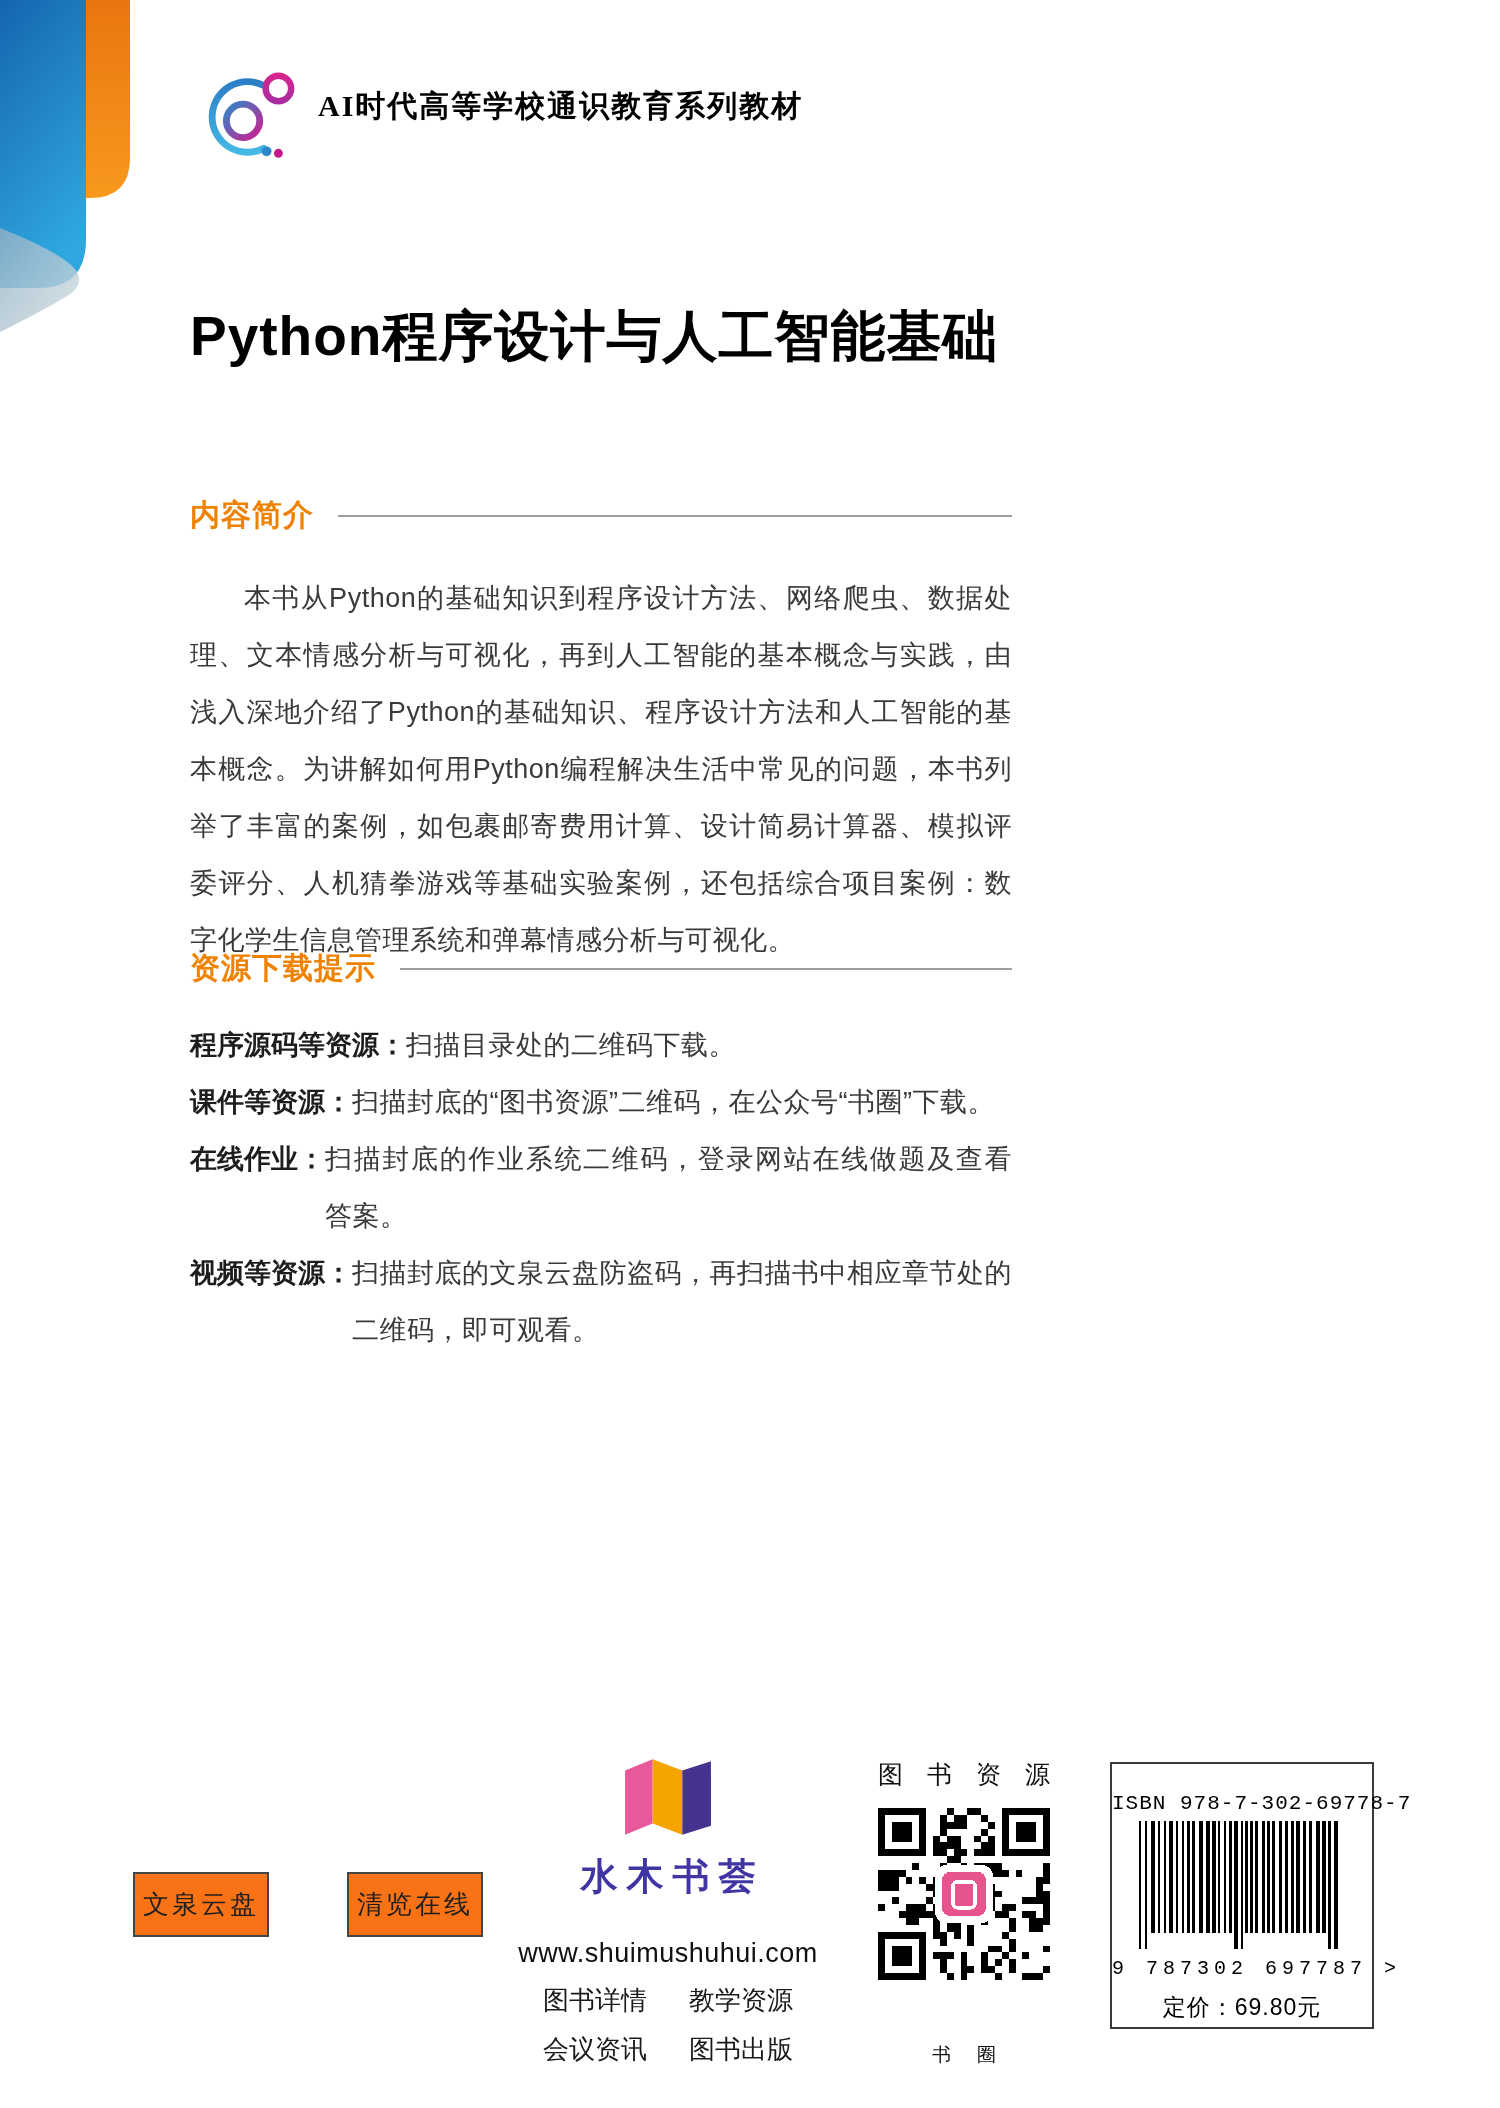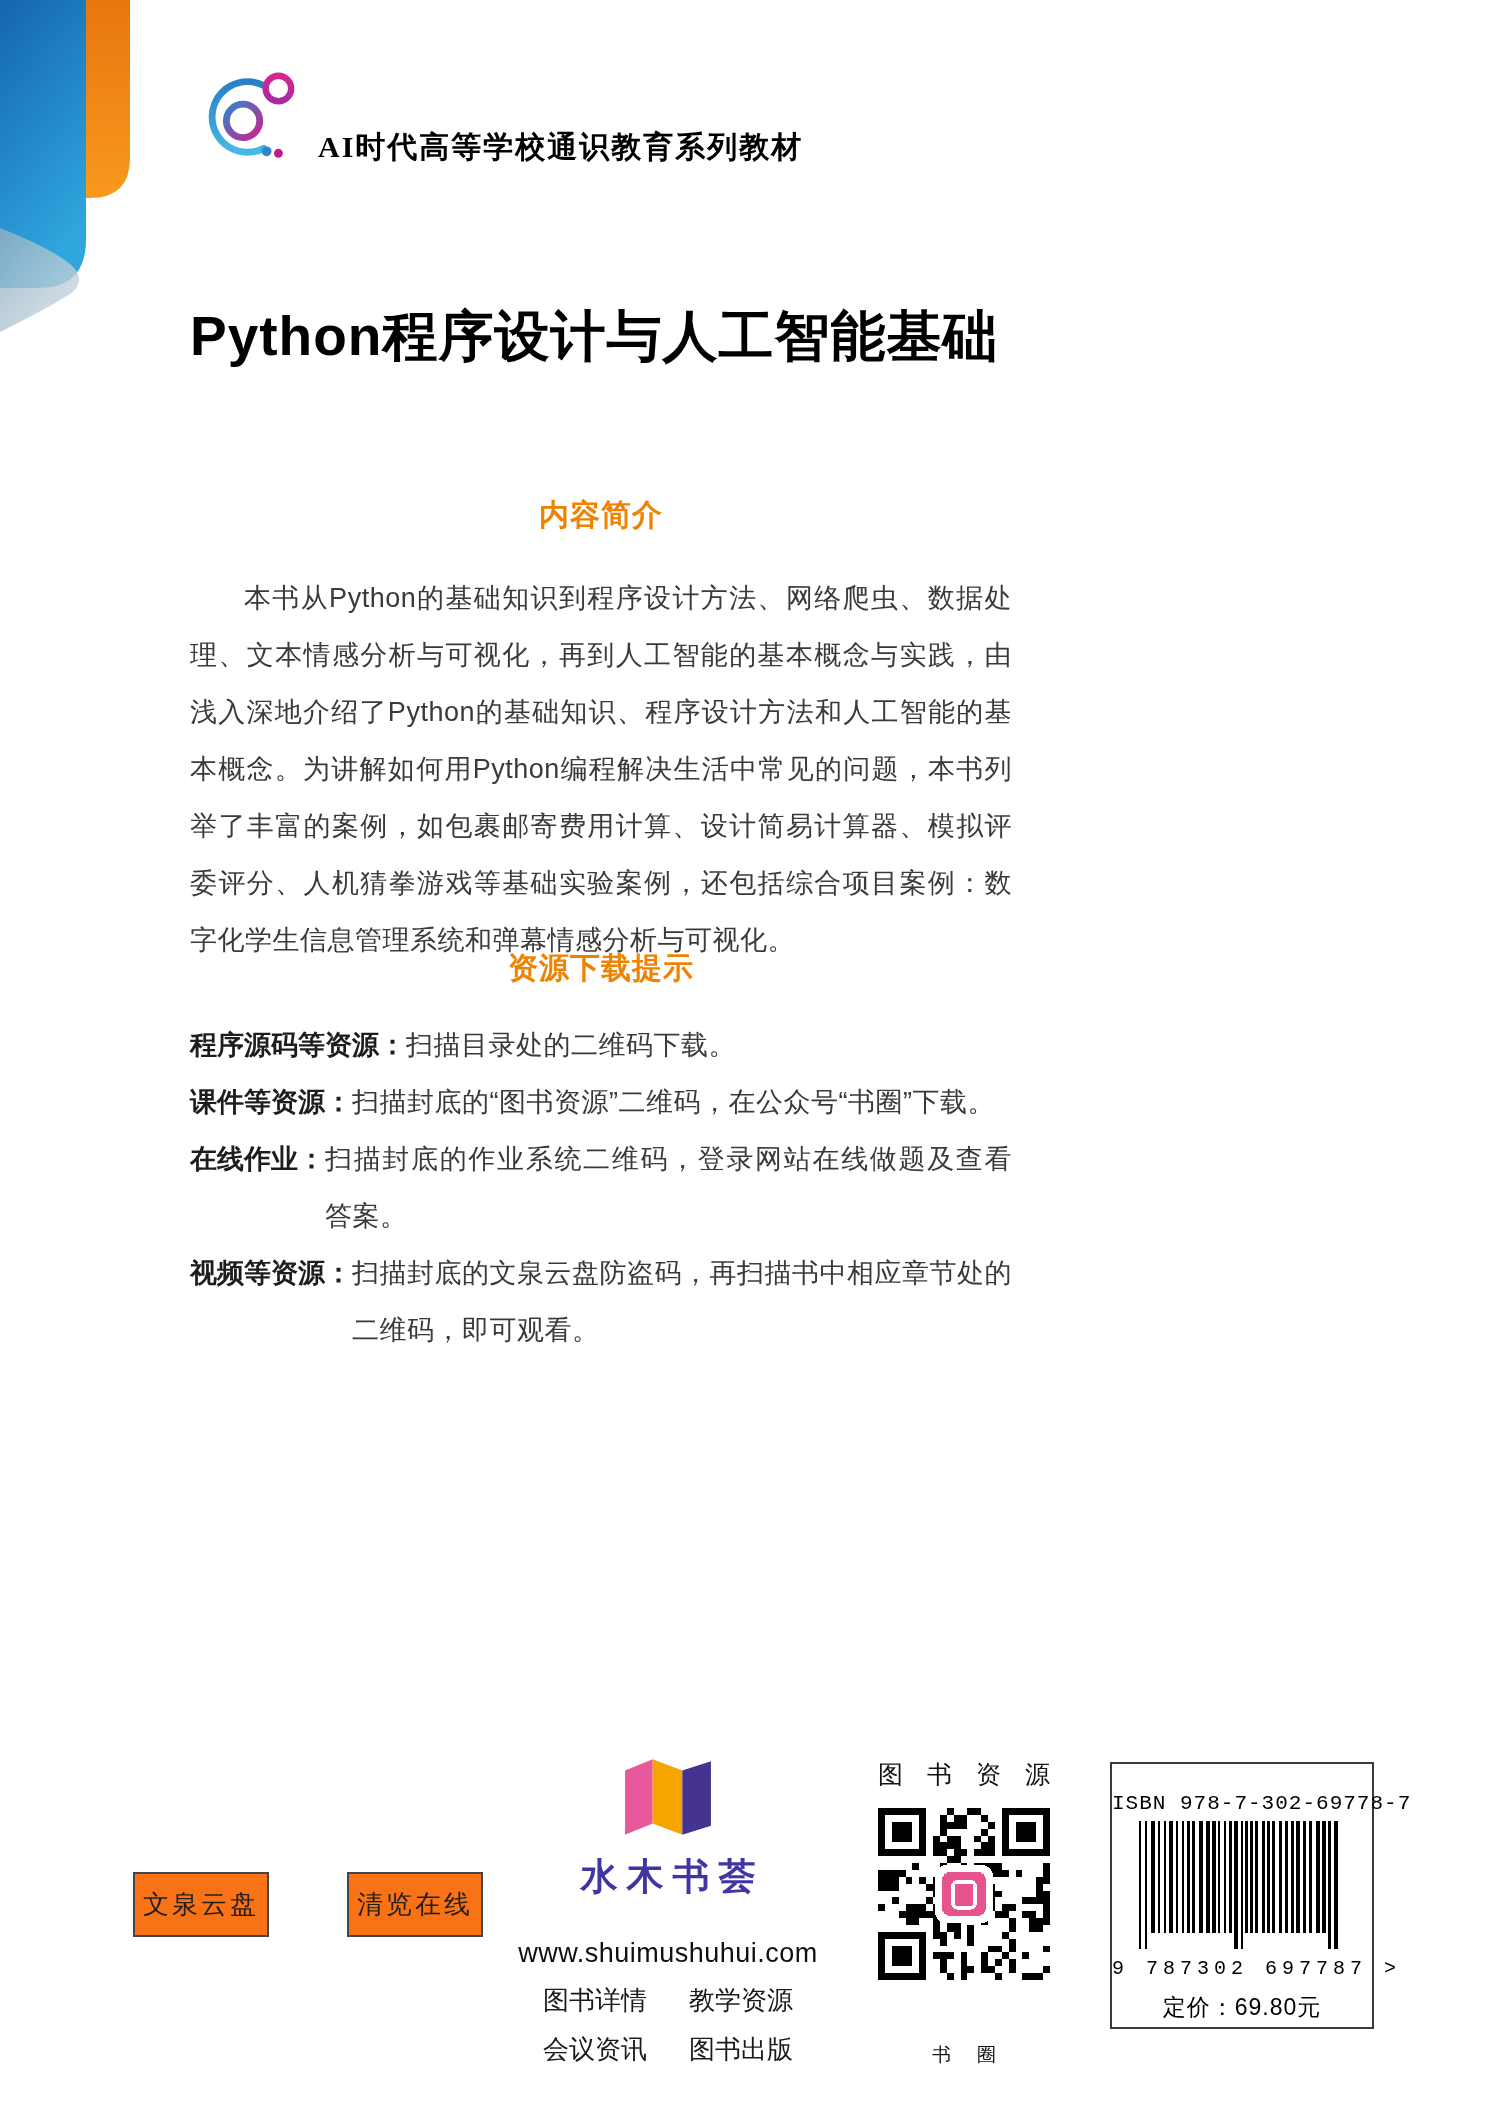--- a/index.html
+++ b/index.html
@@ -4,35 +4,35 @@
 <style>
   html,body{margin:0;padding:0;}
   body{
     width:1500px;height:2108px;background:#ffffff;position:relative;
     font-family:"Liberation Sans","DejaVu Sans",sans-serif;color:#2e2e2e;
     overflow:hidden;
   }
   
   .corner{position:absolute;left:0;top:0;}
   
-  .series{position:absolute;left:192px;top:60px;display:flex;align-items:flex-end;gap:18px;}
+  .series{position:absolute;left:192px;top:60px;display:flex;align-items:flex-start;gap:18px;}
   .series-text{
     font-family:"Liberation Serif","DejaVu Serif",serif;font-weight:bold;
     font-size:30px;color:#000;letter-spacing:2px;margin-top:26px;
   }
   
   .title{
     position:absolute;left:190px;top:300px;margin:0;
     font-size:55px;font-weight:800;color:#000;letter-spacing:1px;
   }
   
   .sec{position:absolute;left:190px;width:822px;}
   .sec-intro{top:495px;}
   .sec-res{top:948px;}
-  .sec-head{display:flex;align-items:center;flex-direction:column;}
+  .sec-head{display:flex;align-items:center;}
   .sec-head h2{
     margin:0;font-size:30px;font-weight:bold;color:var(--accent-orange,#EF8200);
     letter-spacing:1px;white-space:nowrap;
   }
   .rule{flex:1;height:2px;background:#9e9e9e;margin-left:24px;}
   .para{
     margin:34px 0 0 0;font-size:27px;line-height:57px;color:#3a3a3a;
     text-align:justify;text-indent:2em;letter-spacing:0.5px;
   }
   .res-list{margin-top:28px;font-size:27px;line-height:57px;color:#3a3a3a;}

